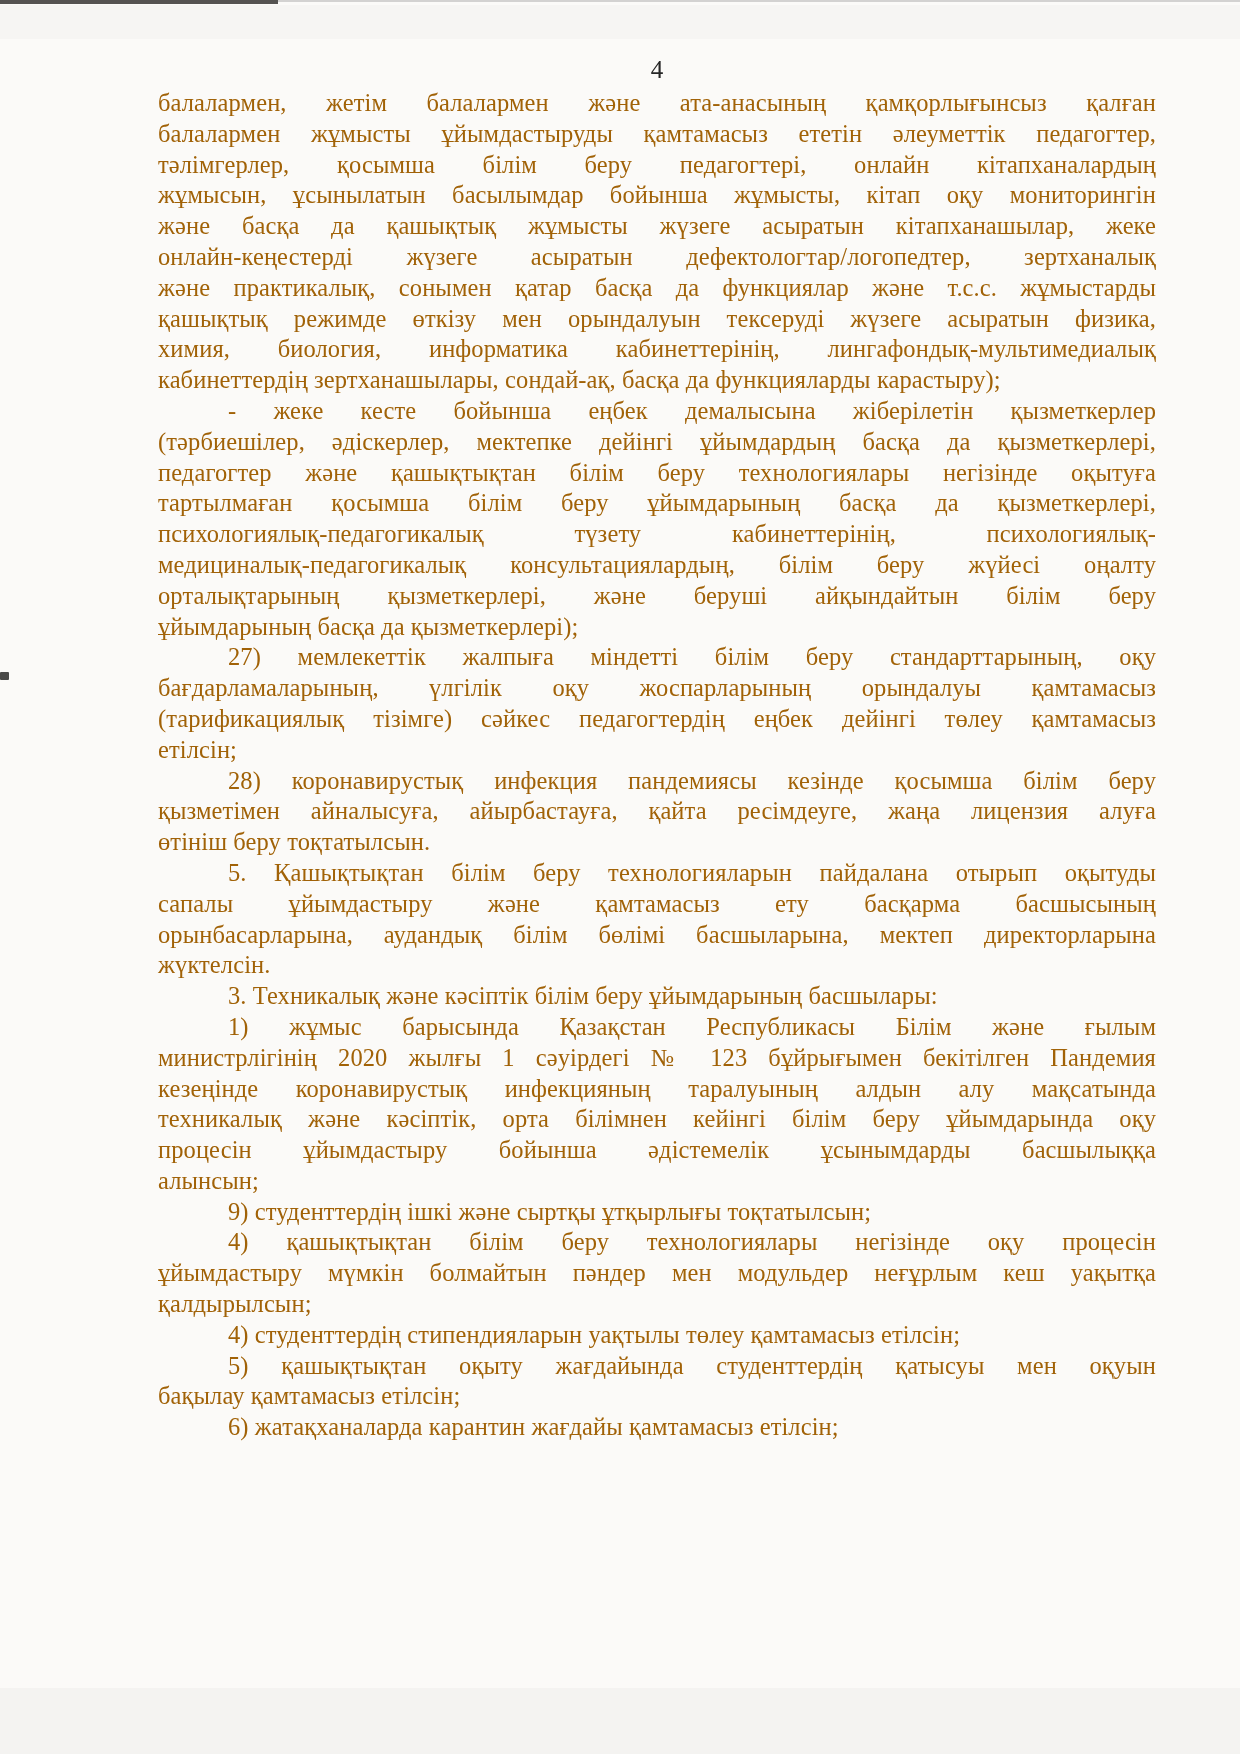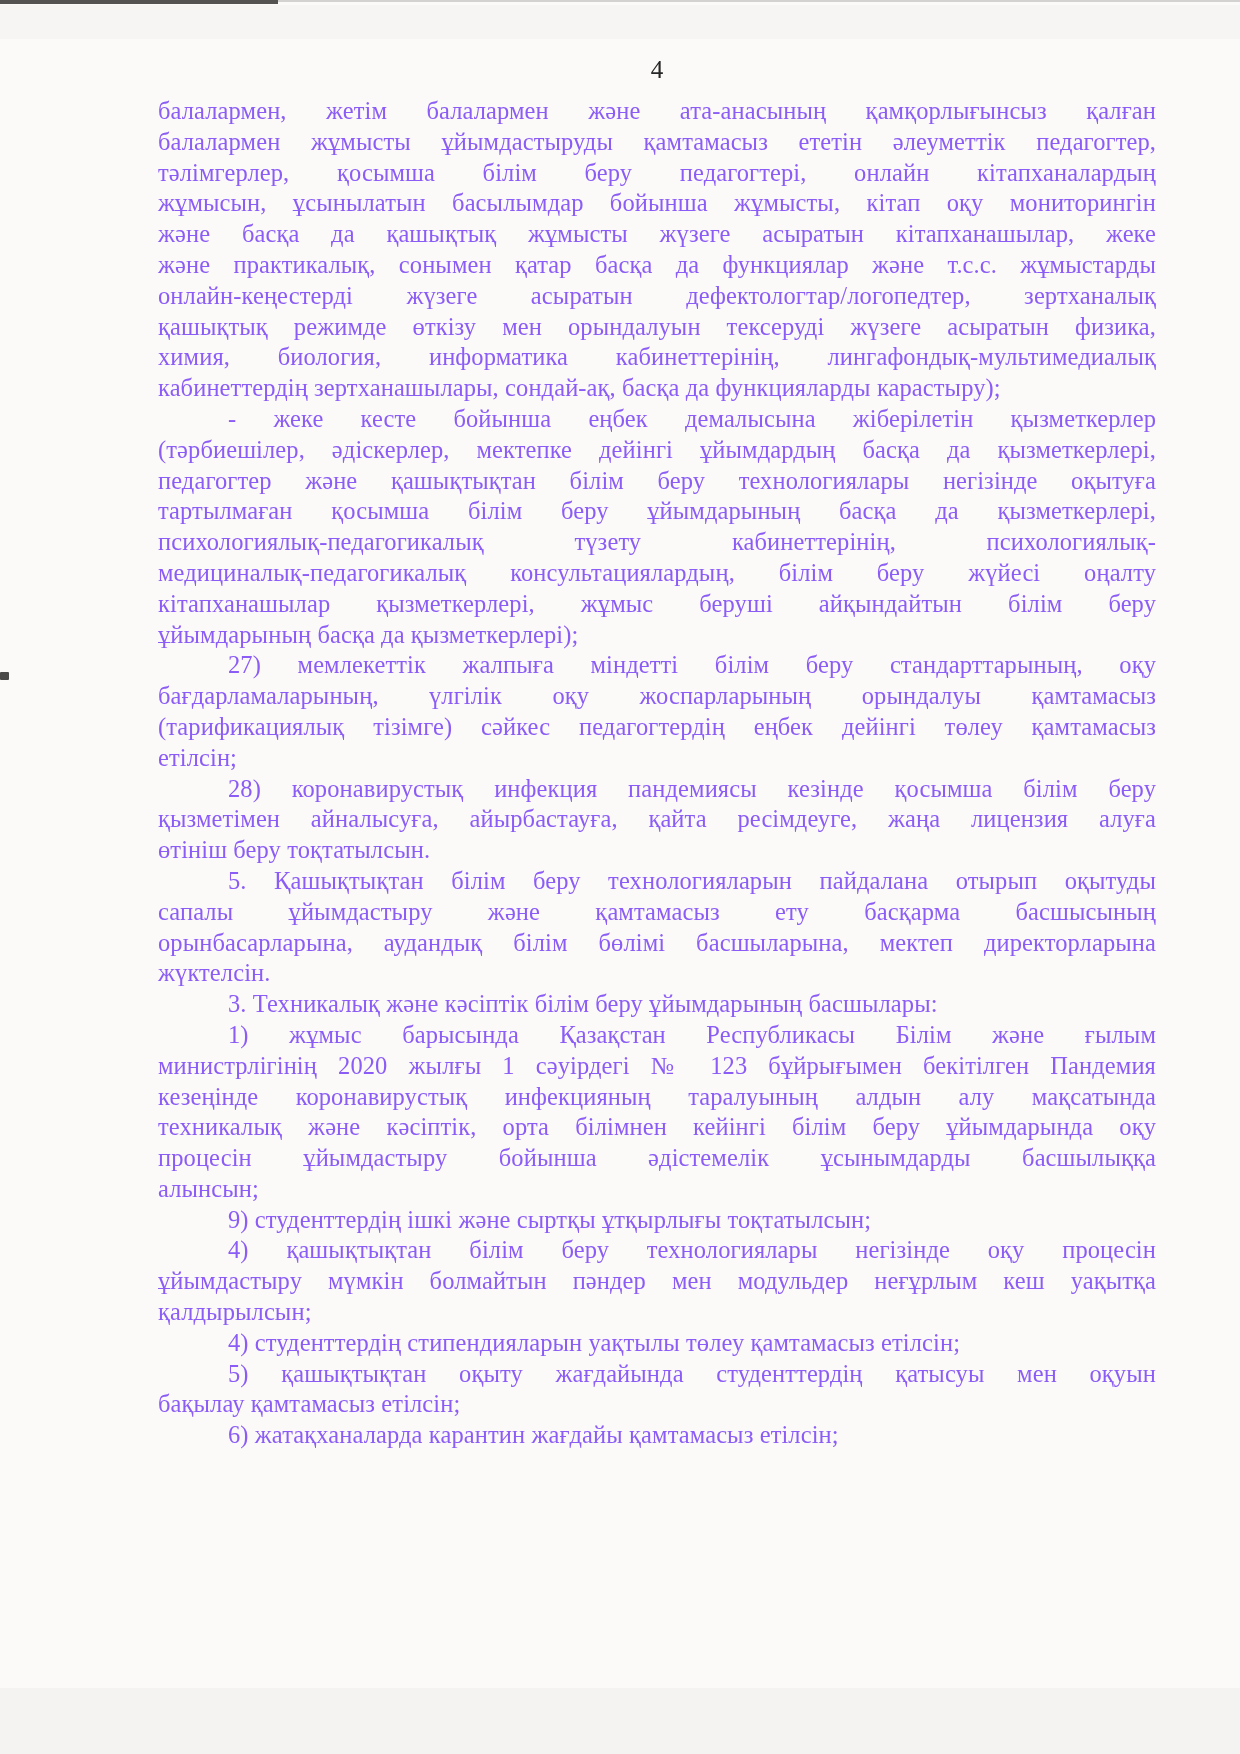--- a/index.html
+++ b/index.html
@@ -48,23 +48,23 @@
   .page-number {
     position: absolute;
     left: 158px; top: 56px;
     width: 998px;
     text-align: center;
     font-size: 25px;
     color: #262626;
   }
   .textblock {
     position: absolute;
-    left: 158px; top: 96px;
+    left: 158px; top: 88px;
     width: 998px;
-    color: #8b5cf6;
+    color: #a16207;
   }
   .ln {
     font-size: 24.5px;
     line-height: 30.8px;
     text-align: justify;
     text-align-last: justify;
     white-space: normal;
     letter-spacing: 0.1px;
   }
   .ln.last { text-align-last: left; }
@@ -82,32 +82,32 @@
   <div class="scan-left-tick"></div>
 
   <div class="page-number">4</div>
 
   <div class="textblock">
     <div class="ln">балалармен, жетім балалармен және ата-анасының қамқорлығынсыз қалған</div>
     <div class="ln">балалармен жұмысты ұйымдастыруды қамтамасыз ететін әлеуметтік педагогтер,</div>
     <div class="ln">тәлімгерлер, қосымша білім беру педагогтері, онлайн кітапханалардың</div>
     <div class="ln">жұмысын, ұсынылатын басылымдар бойынша жұмысты, кітап оқу мониторингін</div>
     <div class="ln">және басқа да қашықтық жұмысты жүзеге асыратын кітапханашылар, жеке</div>
+    <div class="ln">онлайн-кеңестерді жүзеге асыратын дефектологтар/логопедтер, зертханалық</div>
     <div class="ln">және практикалық, сонымен қатар басқа да функциялар және т.с.с. жұмыстарды</div>
-    <div class="ln">онлайн-кеңестерді жүзеге асыратын дефектологтар/логопедтер, зертханалық</div>
     <div class="ln">қашықтық режимде өткізу мен орындалуын тексеруді жүзеге асыратын физика,</div>
     <div class="ln">химия, биология, информатика кабинеттерінің, лингафондық-мультимедиалық</div>
     <div class="ln last">кабинеттердің зертханашылары, сондай-ақ, басқа да функцияларды карастыру);</div>
     <div class="ln ind">- жеке кесте бойынша еңбек демалысына жіберілетін қызметкерлер</div>
     <div class="ln">(тәрбиешілер, әдіскерлер, мектепке дейінгі ұйымдардың басқа да қызметкерлері,</div>
     <div class="ln">педагогтер және қашықтықтан білім беру технологиялары негізінде оқытуға</div>
     <div class="ln">тартылмаған қосымша білім беру ұйымдарының басқа да қызметкерлері,</div>
     <div class="ln">психологиялық-педагогикалық түзету кабинеттерінің, психологиялық-</div>
     <div class="ln">медициналық-педагогикалық консультациялардың, білім беру жүйесі оңалту</div>
-    <div class="ln">кітапханашылар қызметкерлері, жұмыс беруші айқындайтын білім беру</div>
+    <div class="ln">орталықтарының қызметкерлері, және беруші айқындайтын білім беру</div>
     <div class="ln last">ұйымдарының басқа да қызметкерлері);</div>
     <div class="ln ind">27) мемлекеттік жалпыға міндетті білім беру стандарттарының, оқу</div>
     <div class="ln">бағдарламаларының, үлгілік оқу жоспарларының орындалуы қамтамасыз</div>
     <div class="ln">(тарификациялық тізімге) сәйкес педагогтердің еңбек дейінгі төлеу қамтамасыз</div>
     <div class="ln last">етілсін;</div>
     <div class="ln ind">28) коронавирустық инфекция пандемиясы кезінде қосымша білім беру</div>
     <div class="ln">қызметімен айналысуға, айырбастауға, қайта ресімдеуге, жаңа лицензия алуға</div>
     <div class="ln last">өтініш беру тоқтатылсын.</div>
     <div class="ln ind">5. Қашықтықтан білім беру технологияларын пайдалана отырып оқытуды</div>
     <div class="ln">сапалы ұйымдастыру және қамтамасыз ету басқарма басшысының</div>

